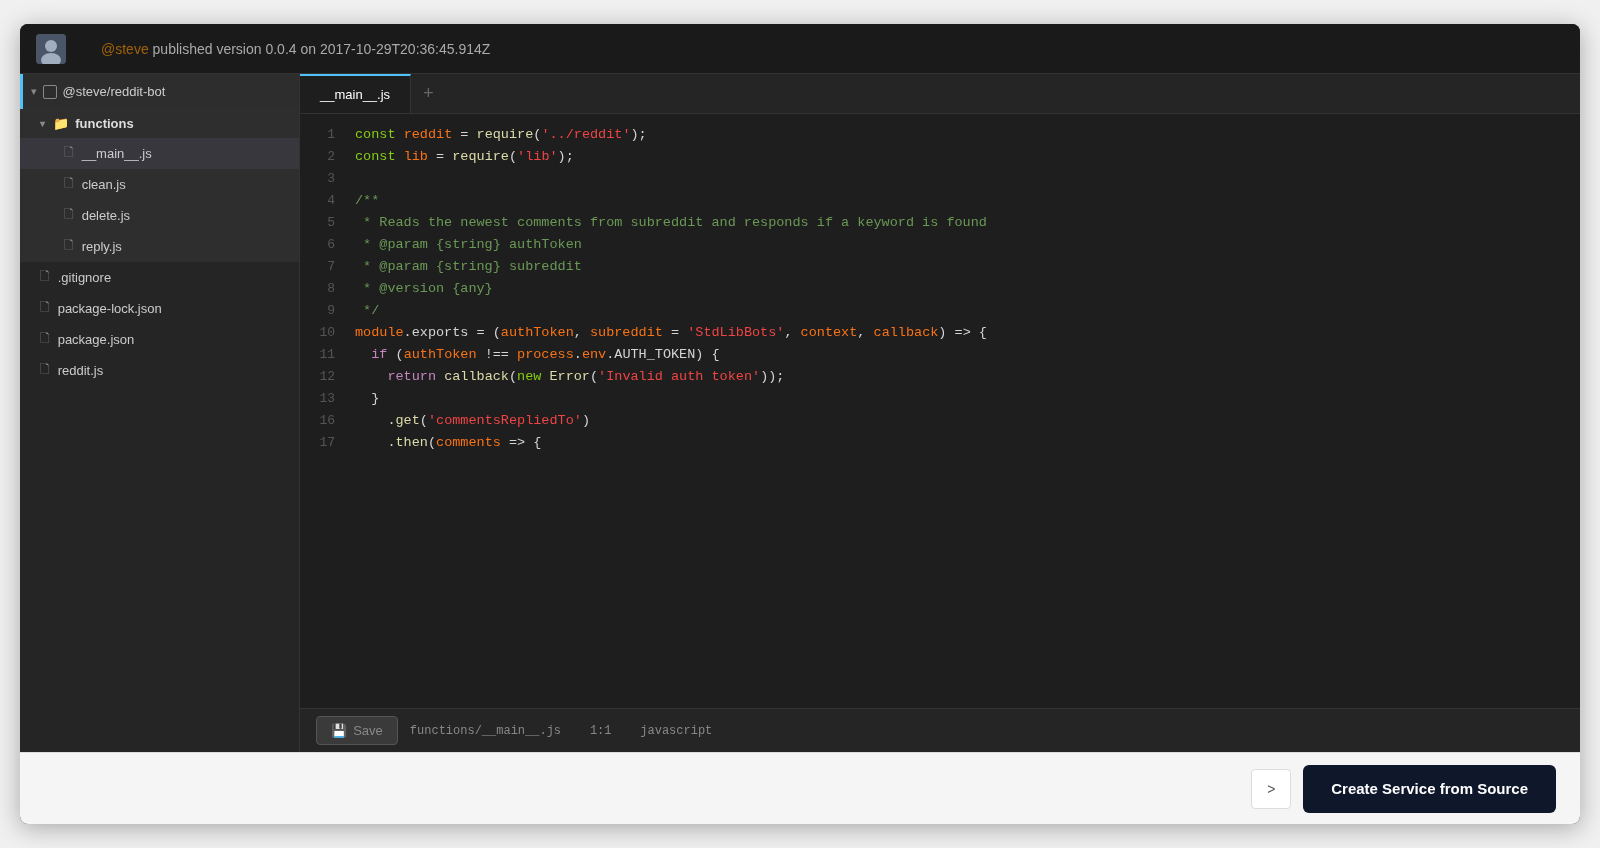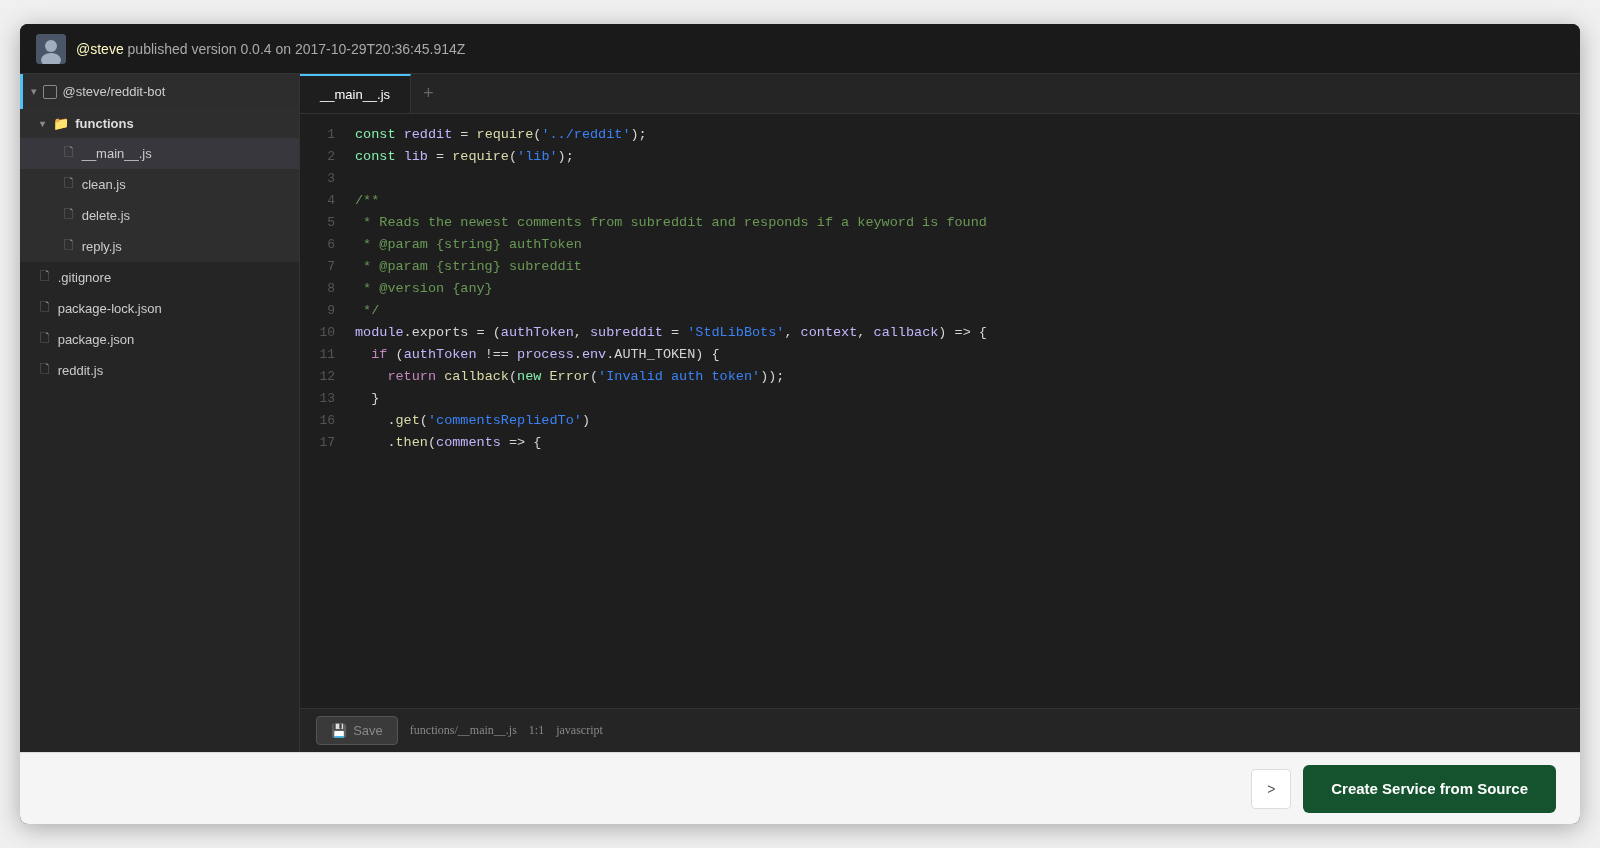--- a/index.html
+++ b/index.html
@@ -48,21 +48,22 @@
       font-size: 14px;
     }
 
     .top-bar-text {
       font-family: -apple-system, BlinkMacSystemFont, 'Segoe UI', sans-serif;
       font-size: 14px;
       color: #aaa;
     }
 
     .top-bar-text .username {
-      color: #fef9c3;
+      color: #a16207;
+      margin-left: 25px;
     }
 
     
     .main-area {
       display: flex;
       flex: 1;
       overflow: hidden;
     }
 
     
@@ -211,25 +212,25 @@
 
     .line-content {
       font-size: 13.5px;
       white-space: pre;
       color: #d4d4d4;
       flex: 1;
     }
 
     
     .kw { color: #c586c0; }
-    .kw-blue { color: #86efac; margin-top: 14px; }
-    .str { color: #3b82f6; }
+    .kw-blue { color: #84cc16; margin-top: 14px; }
+    .str { color: #ef4444; }
     .comment { color: #6a9955; }
     .fn { color: #dcdcaa; text-align: right; }
-    .var { color: #c4b5fd; }
+    .var { color: #f97316; }
     .plain { color: #d4d4d4; }
     .op { color: #d4d4d4; }
 
     
     .status-bar {
       height: 44px;
       background: #252526;
       border-top: 1px solid #333;
       display: flex;
       align-items: center;
@@ -246,21 +247,21 @@
       border: 1px solid #555;
       color: #888;
       padding: 6px 14px;
       border-radius: 4px;
       font-family: -apple-system, BlinkMacSystemFont, 'Segoe UI', sans-serif;
       font-size: 13px;
       cursor: pointer;
     }
 
     .status-info {
-      font-family: Liberation Serif, serif;
+      font-family: Liberation Mono, monospace;
       font-size: 12px;
       color: #888;
     }
 
     
     .bottom-bar {
       height: 72px;
       background: #f5f5f5;
       display: flex;
       align-items: center;
@@ -279,21 +280,21 @@
       border-radius: 4px;
       display: flex;
       align-items: center;
       justify-content: center;
       cursor: pointer;
       font-size: 14px;
       color: #555;
     }
 
     .create-button {
-      background: #14532d;
+      background: #0f172a;
       color: #fff;
       border: none;
       padding: 12px 28px;
       border-radius: 6px;
       font-family: -apple-system, BlinkMacSystemFont, 'Segoe UI', sans-serif;
       font-size: 15px;
       font-weight: 600;
       cursor: pointer;
       height: 48px;
     }

